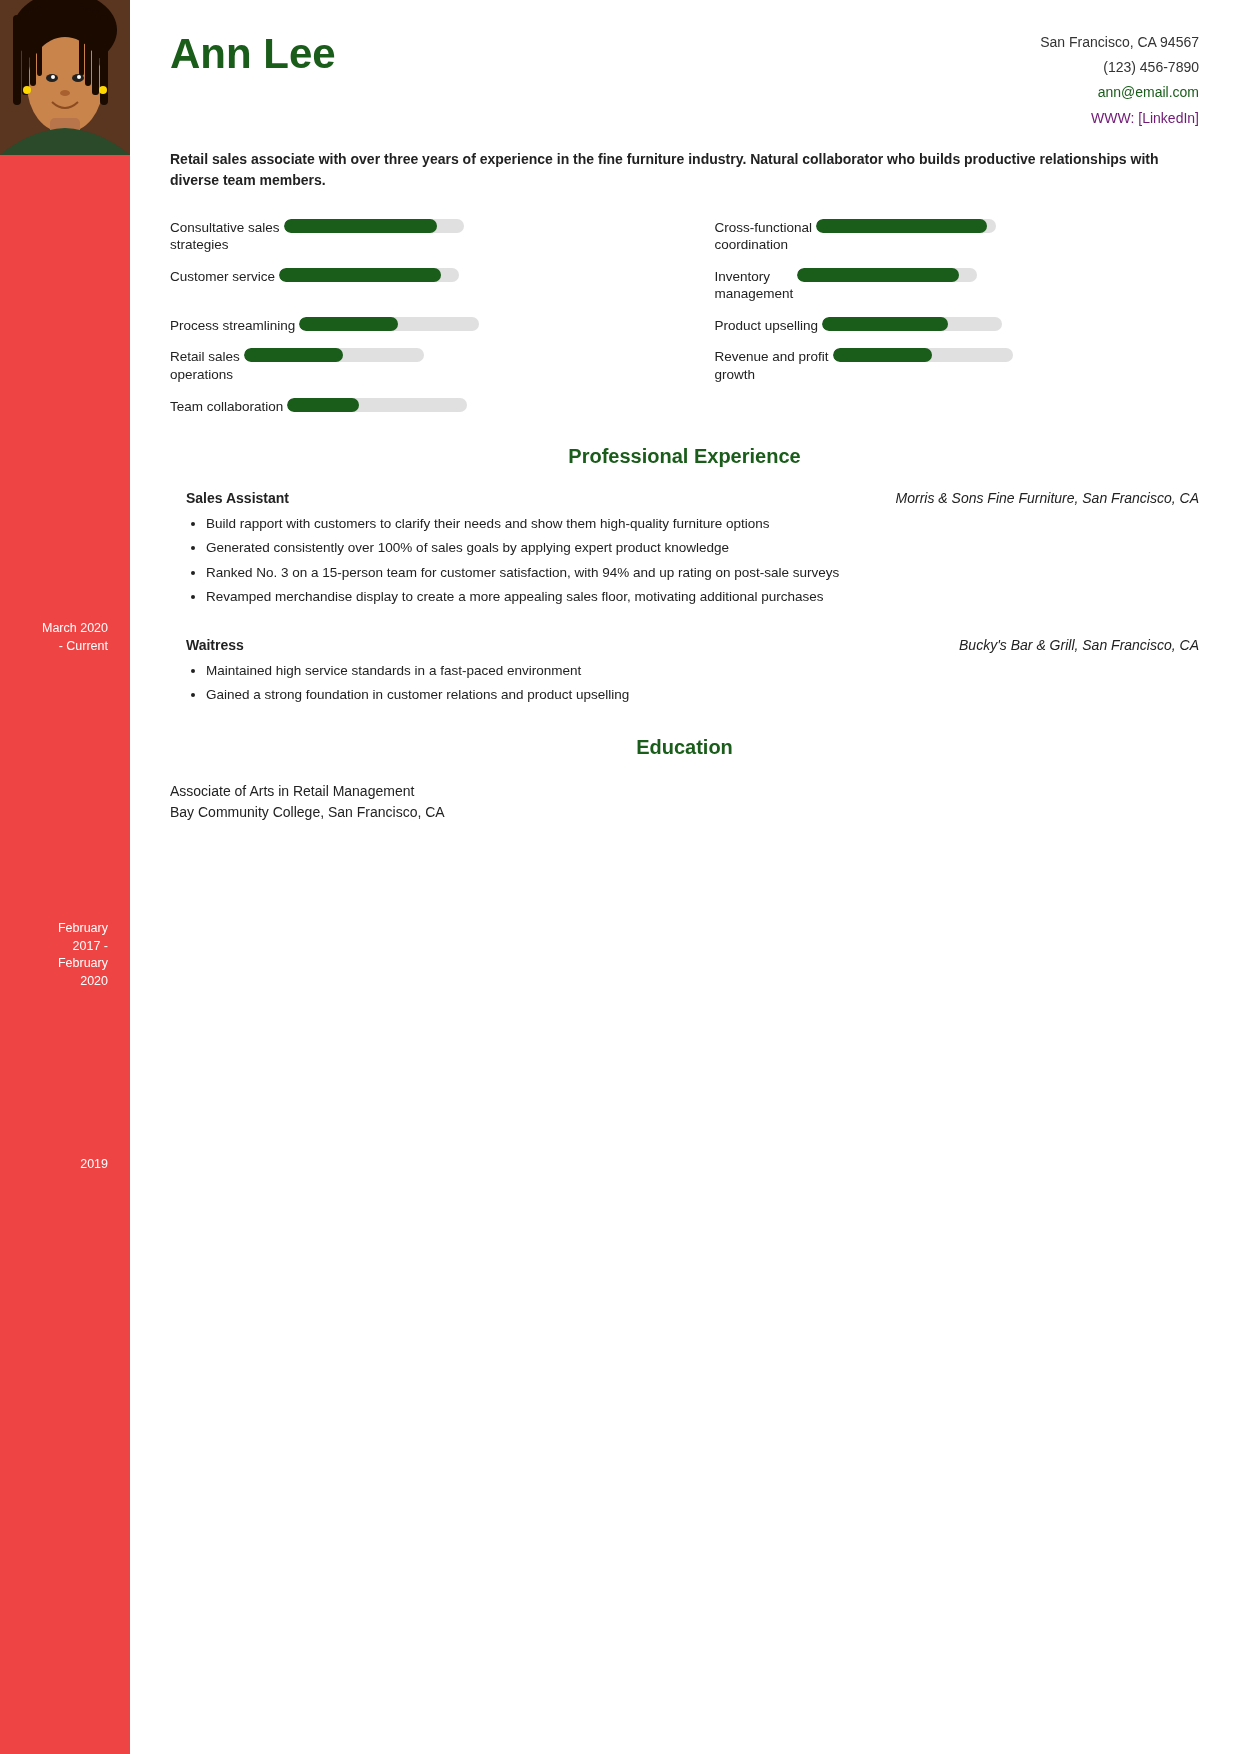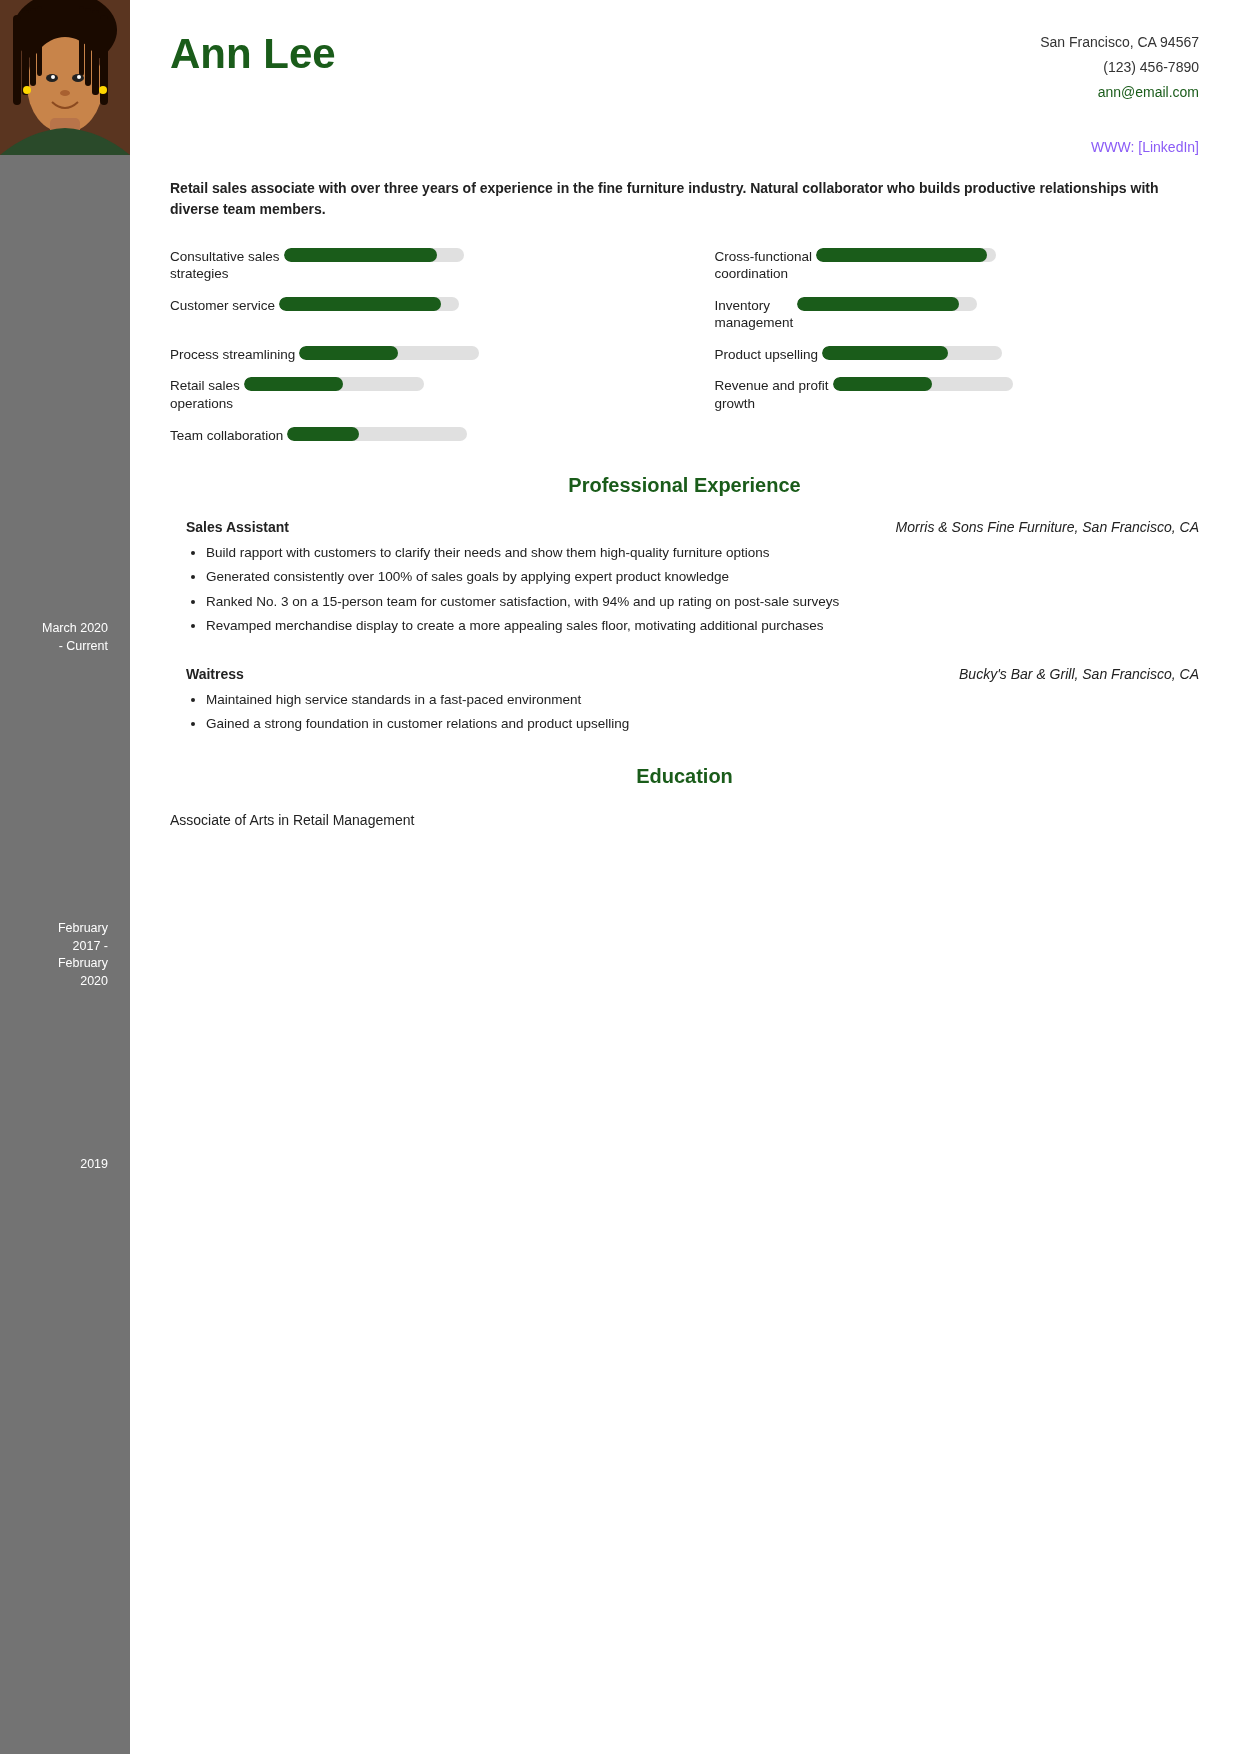--- a/index.html
+++ b/index.html
@@ -15,21 +15,21 @@
       width: 1239px;
       min-height: 1754px;
       background: #fff;
       display: flex;
       flex-direction: row;
     }
 
     
     .sidebar {
       width: 130px;
-      background: #737373;
+      background: #ef4444;
       min-height: 1754px;
       flex-shrink: 0;
       position: relative;
     }
 
     .sidebar-photo {
       width: 130px;
       height: 155px;
       background: #ccc;
       overflow: hidden;
@@ -255,21 +255,21 @@
   <div class="main">
 
     <div class="header">
       <div>
         <h1 class="header-name">Ann Lee</h1>
       </div>
       <div class="header-contact">
         <div>San Francisco, CA 94567</div>
         <div>(123) 456-7890</div>
         <div style="color:#1a5c1a;">ann@email.com</div>
-        <div style="color:#8b5cf6;margin-top:29px;">WWW: [LinkedIn]</div>
+        <div style="color:#701a75;">WWW: [LinkedIn]</div>
       </div>
     </div>
 
     <p class="summary">Retail sales associate with over three years of experience in the fine furniture industry. Natural collaborator who builds productive relationships with diverse team members.</p>
 
     <div class="skills-section">
       <div class="skills-grid">
 
         <div class="skill-item">
           <span class="skill-label">Consultative sales<br>strategies</span>
@@ -364,18 +364,19 @@
         </ul>
       </div>
 
     </div>
 
     <div class="education-section">
       <h2 class="section-title">Education</h2>
 
       <div class="edu-entry">
         <div>Associate of Arts in Retail Management</div>
+        <div>Bay Community College, San Francisco, CA</div>
       </div>
 
     </div>
 
   </div>
 </div>
 
 </body></html>

